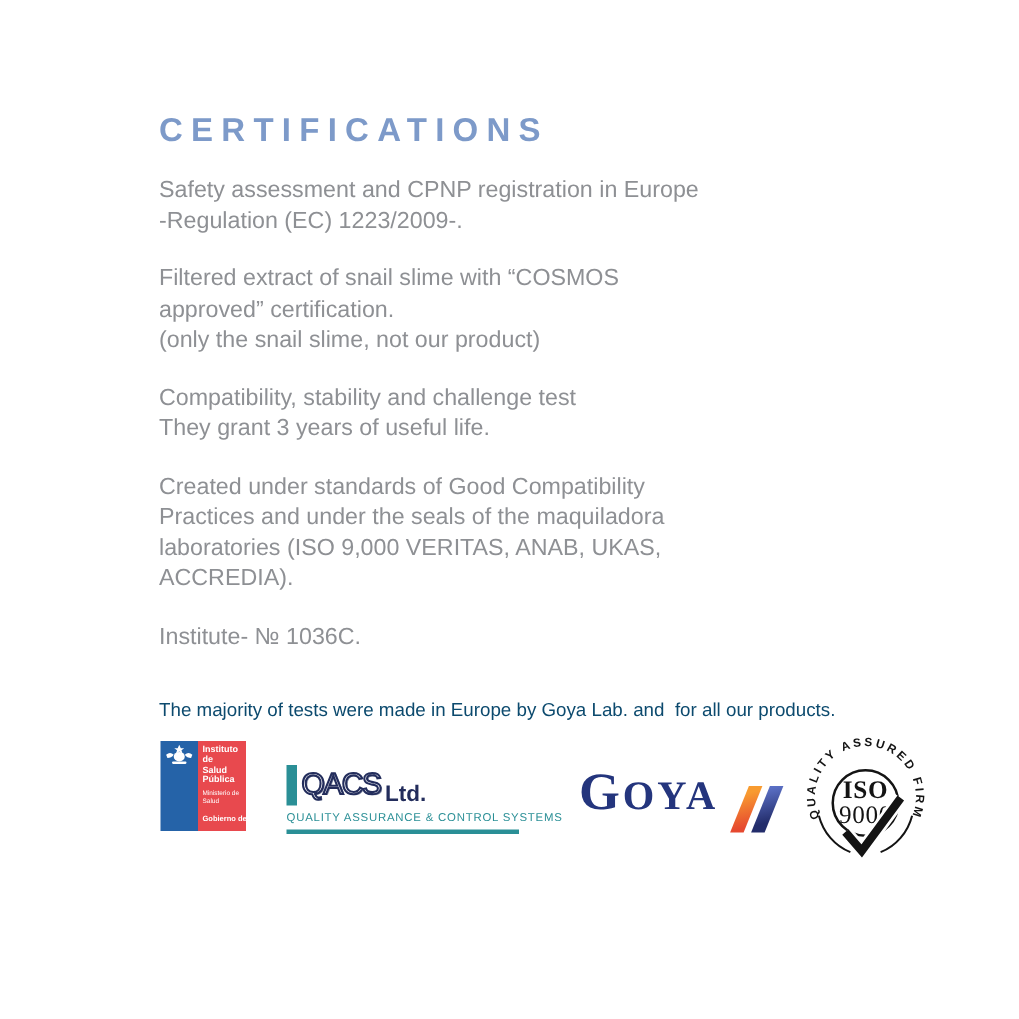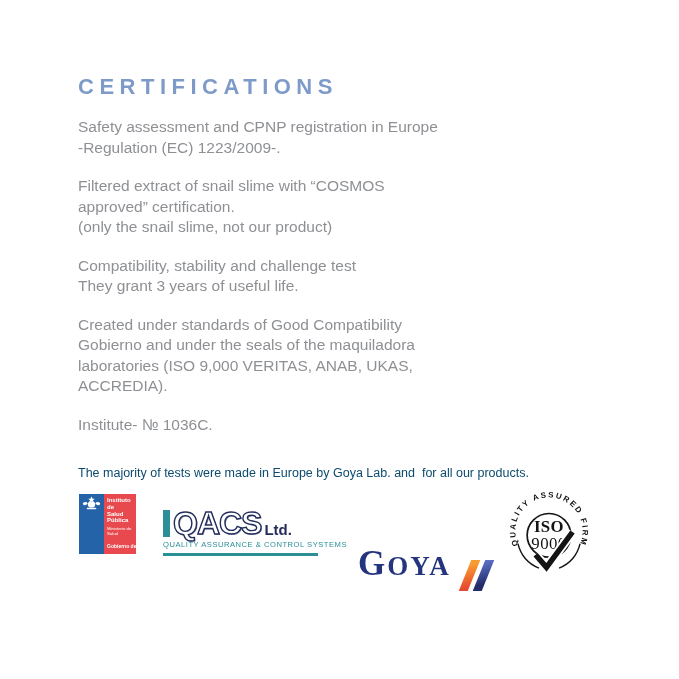--- a/index.html
+++ b/index.html
@@ -2,21 +2,21 @@
 <html><head>
 <meta charset="utf-8">
 <style>
   html, body { margin: 0; padding: 0; background: #ffffff; }
   body {
     width: 679px; height: 679px;
     font-family: "Liberation Sans", sans-serif;
     -webkit-font-smoothing: antialiased;
   }
   .page { position: relative; width: 679px; height: 679px; overflow: hidden; background: #ffffff; }
-  .content { padding: 74px 0 0 78px; }
+  .content { padding: 74px 0 0 106px; }
 
   .title {
     margin: 0 0 17px 0;
     color: #7d9ac9;
     font-size: 22px; font-weight: 700;
     letter-spacing: 5.5px;
     line-height: 26px;
   }
 
   .para { margin: 0 0 18px 0; color: #8e9094; font-size: 15.5px; line-height: 20.5px; font-weight: 400; }
@@ -33,32 +33,32 @@
   .isp-red { flex: 1; background: #e8494e; position: relative; padding: 3px 2px 2px 3px; box-sizing: border-box; }
   .isp-name { color: #ffffff; font-size: 6px; font-weight: 700; line-height: 6.8px; white-space: pre-line; }
   .isp-ministry { color: #ffffff; font-size: 4.3px; font-weight: 400; margin-top: 1.5px; }
   .isp-gov { position: absolute; bottom: 5px; left: 3px; color: #ffffff; font-size: 5px; font-weight: 700; white-space: nowrap; }
 
   
   .qacs-logo { position: absolute; left: 85px; top: 16px; width: 155px; }
   .qacs-top { display: flex; align-items: flex-end; height: 29px; }
   .qacs-bar { width: 7px; height: 27px; background: #2a8f96; margin-right: 3px; flex: none; }
   .qacs-name {
-    font-size: 32px; font-weight: 700; line-height: 27px;
+    font-size: 20px; font-weight: 400; line-height: 27px;
     color: #ffffff;
     -webkit-text-stroke: 1.4px #232d5c;
     text-shadow: 1px 1px 0 #8a91a8;
     letter-spacing: -1px;
   }
   .qacs-ltd { font-size: 15px; font-weight: 700; color: #232d5c; margin-left: 3px; line-height: 15px; margin-top: 17px; }
   .qacs-tagline { color: #2a8f96; font-size: 7.6px; font-weight: 400; letter-spacing: 0.52px; margin-top: 3px; white-space: nowrap; }
   .qacs-rule { height: 3px; background: #2a8f96; margin-top: 4px; width: 155px; }
 
   
-  .goya-logo { position: absolute; left: 280px; top: 18px; display: flex; align-items: flex-start; margin-top: 36px; }
+  .goya-logo { position: absolute; left: 280px; top: 18px; display: flex; align-items: flex-start; }
   .goya-name {
     font-family: "Liberation Serif", serif;
     font-weight: 700; color: #24357d;
     font-size: 27px; line-height: 36px; letter-spacing: 2px;
   }
   .goya-name::first-letter { font-size: 35px; }
   .goya-slashes { display: flex; margin-left: 14px; margin-top: 14px; }
   .goya-slash { width: 9px; height: 31px; transform: skewX(-22deg); }
   .goya-slash.orange { background: linear-gradient(165deg, #f89b30 15%, #e6492f 90%); margin-right: 5px; }
   .goya-slash.blue { background: linear-gradient(345deg, #232d6b 20%, #5a6fc4 95%); }
@@ -92,21 +92,21 @@
       <span class="line">(only the snail slime, not our product)</span>
     </p>
 
     <p class="para">
       <span class="line">Compatibility, stability and challenge test</span>
       <span class="line">They grant 3 years of useful life.</span>
     </p>
 
     <p class="para">
       <span class="line">Created under standards of Good Compatibility</span>
-      <span class="line">Gobierno and under the seals of the maquiladora</span>
+      <span class="line">Practices and under the seals of the maquiladora</span>
       <span class="line">laboratories (ISO 9,000 VERITAS, ANAB, UKAS,</span>
       <span class="line">ACCREDIA).</span>
     </p>
 
     <p class="para">
       <span class="line">Institute- № 1036C.</span>
     </p>
 
     <div class="footnote">
       <span class="line">The majority of tests were made in Europe by Goya Lab. and  for all our products.</span>

